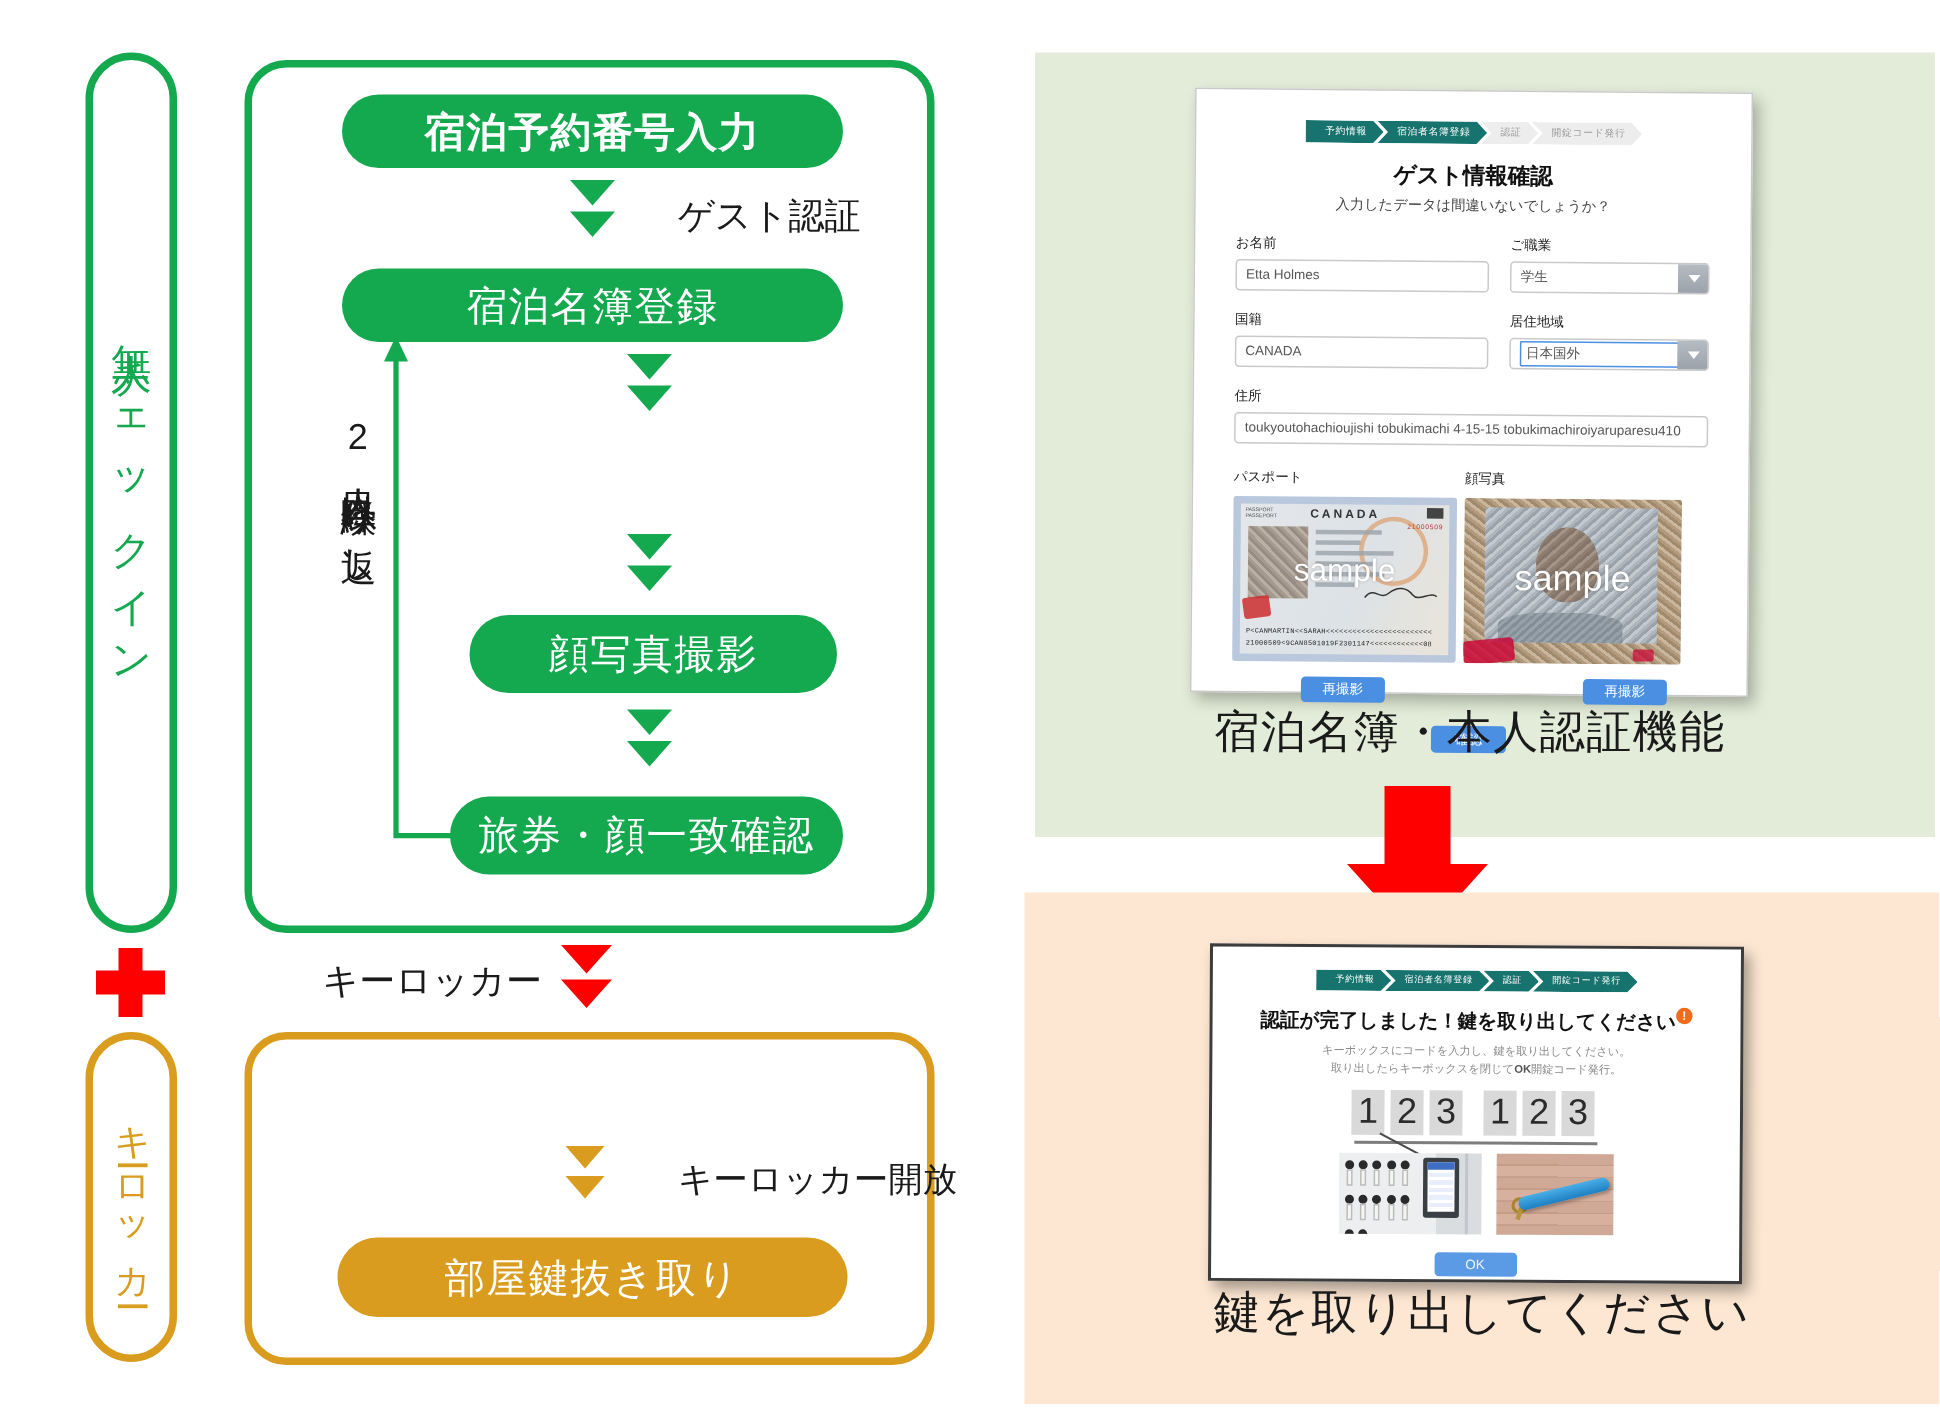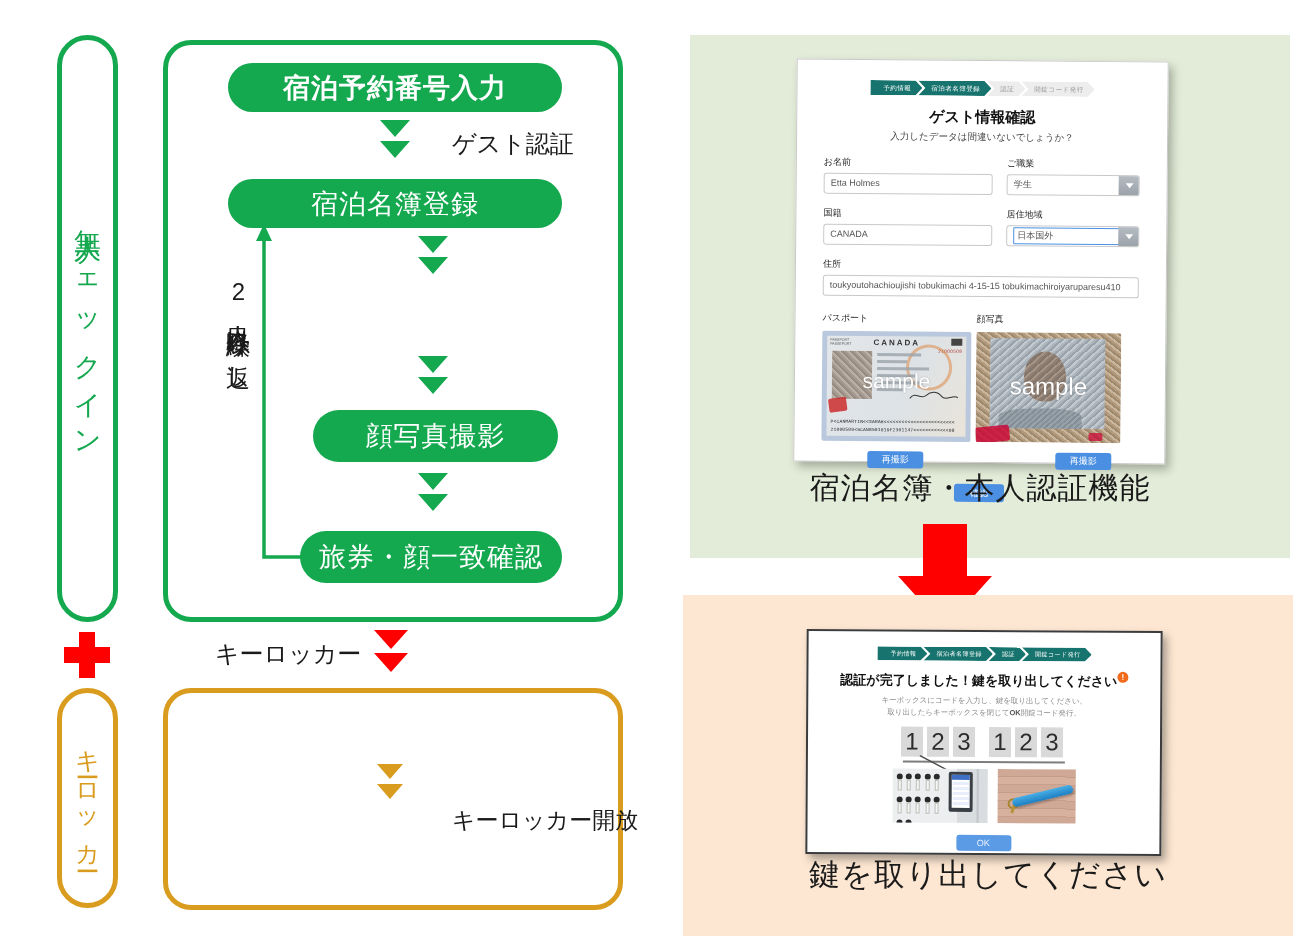--- a/index.html
+++ b/index.html
@@ -200,21 +200,22 @@
   </svg>
   <div class="vtext upright" style="position:absolute; left:222px; top:278px; font-size:24px; color:#1a1a1a;">2人目以降繰り返し</div>
 
   <div class="flowlabel" style="left:215px; top:638px;">キーロッカー</div>
   <div class="darr r" style="left:374px; top:630px;"></div>
   <div class="darr r" style="left:374px; top:653px;"></div>
 
   <div class="frame orange" style="left:163px; top:688px; width:460px; height:222px;"></div>
   <div class="darr o" style="left:377px; top:764px;"></div>
   <div class="darr o" style="left:377px; top:784px;"></div>
-  <div class="flowlabel small" style="left:452px; top:771px;margin-top:34px;">キーロッカー開放</div>
+  <div class="flowlabel small" style="left:452px; top:771px;">キーロッカー開放</div>
+  <div class="node orange" style="left:225px; top:825px; width:340px; height:53px;">部屋鍵抜き取り</div>
 
   <div class="panel greenbg" style="left:690px; top:35px; width:600px; height:523px;"></div>
 
   <div class="card top" style="left:795px; top:60px; width:372px; height:403px;">
     <div class="stepper" style="margin-top:20px;">
       <span class="step first">予約情報</span>
       <span class="step">宿泊者名簿登録</span>
       <span class="step off">認証</span>
       <span class="step off">開錠コード発行</span>
     </div>

